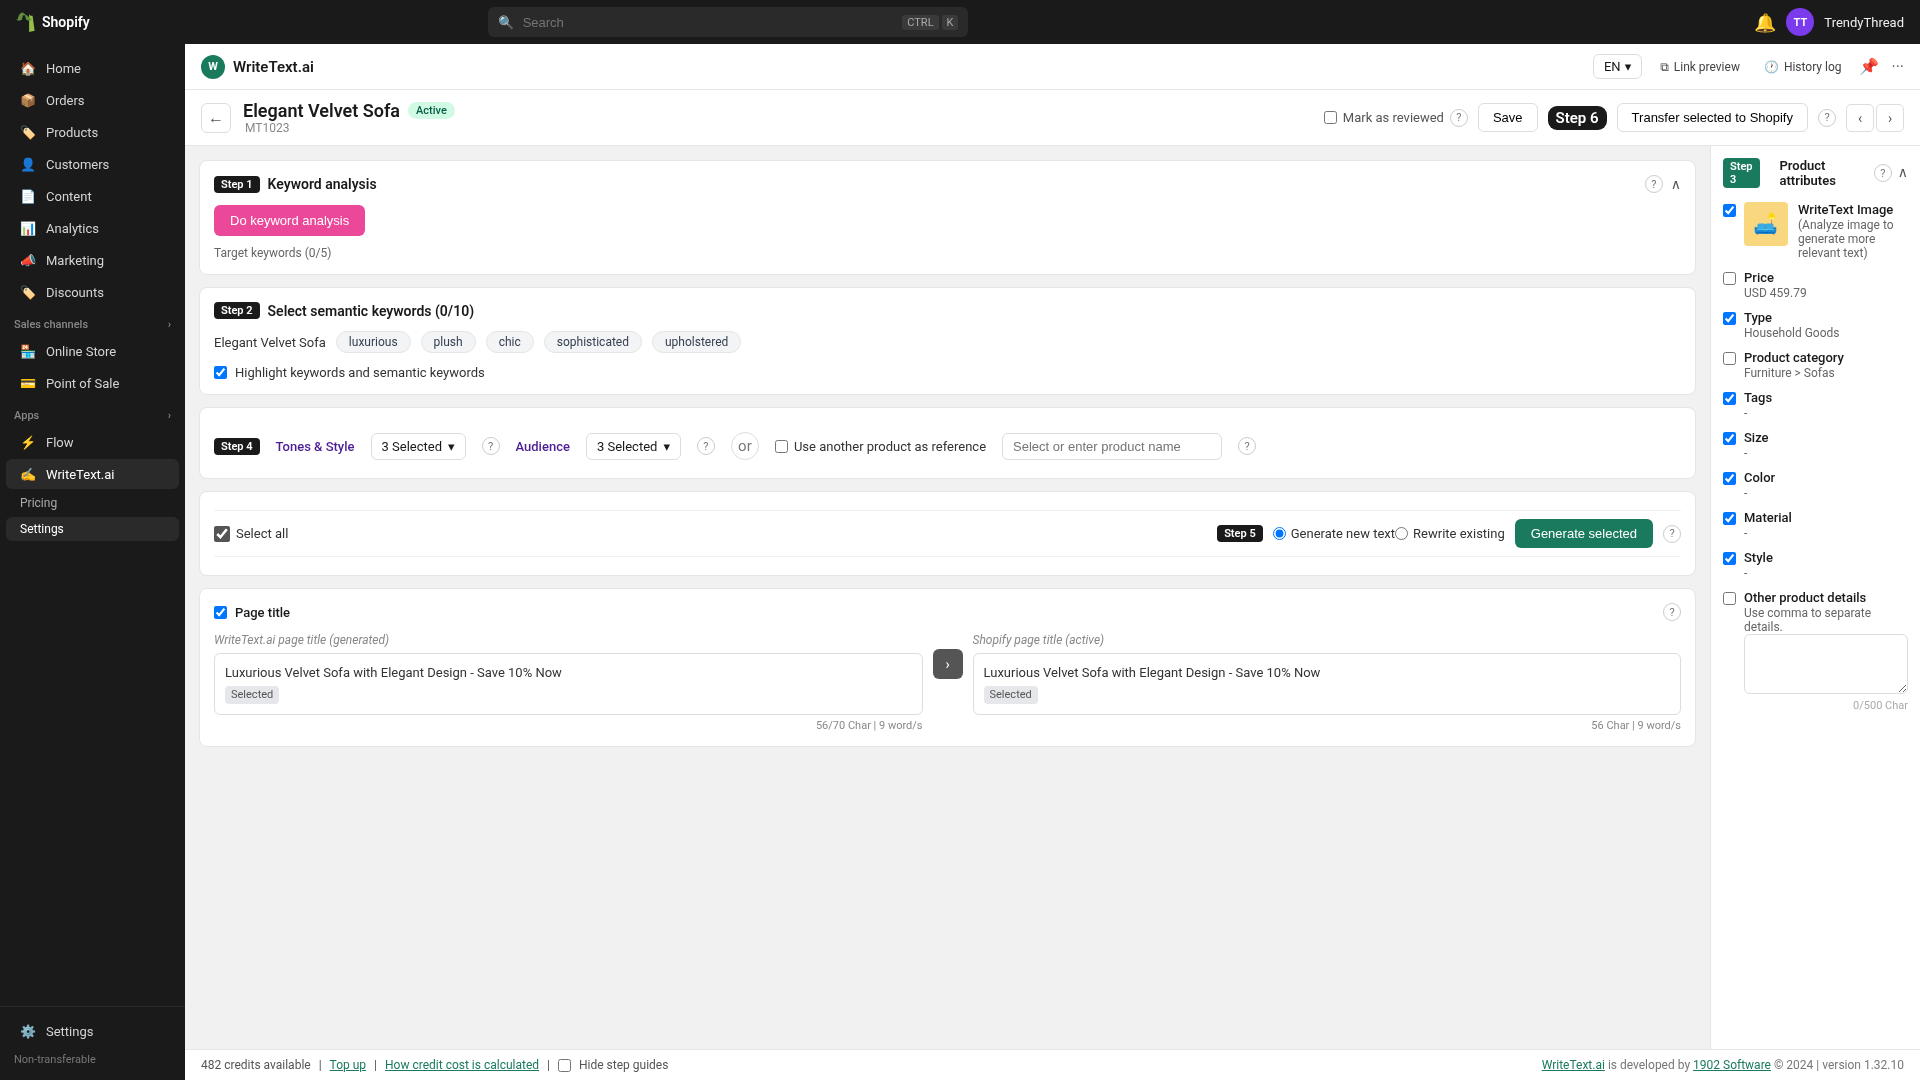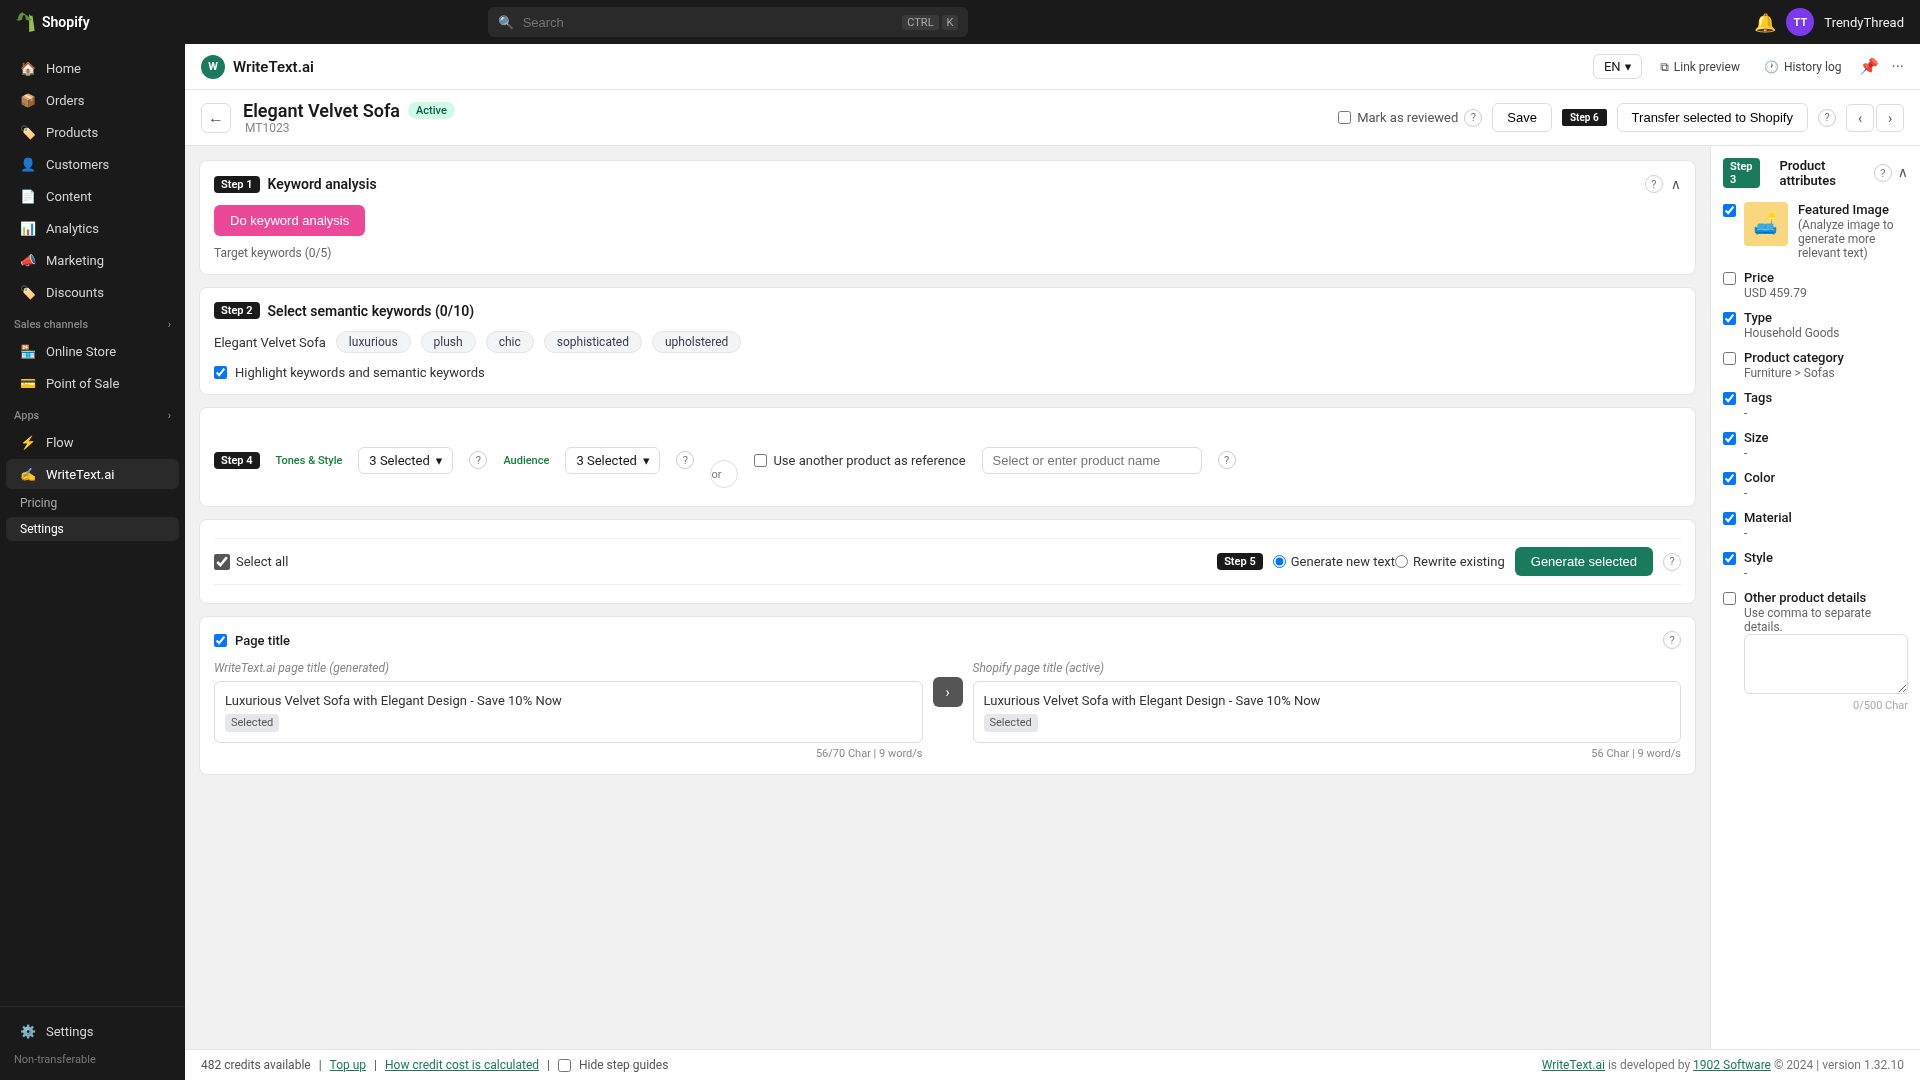--- a/index.html
+++ b/index.html
@@ -45,21 +45,21 @@
 
     
     .product-header { background: #fff; border-bottom: 1px solid #e5e5e5; padding: 10px 16px; display: flex; align-items: center; gap: 12px; }
     .back-btn { width: 30px; height: 30px; border: 1px solid #ddd; border-radius: 6px; display: flex; align-items: center; justify-content: center; cursor: pointer; font-size: 16px; color: #555; }
     .product-title { font-size: 18px; font-weight: 600; }
     .product-badge { background: #d1fae5; color: #065f46; font-size: 11px; padding: 2px 8px; border-radius: 12px; font-weight: 500; }
     .product-sku { font-size: 12px; color: #888; margin-left: 2px; }
     .product-header-right { margin-left: auto; display: flex; align-items: center; gap: 10px; }
     .mark-reviewed { display: flex; align-items: center; gap: 6px; font-size: 13px; color: #555; cursor: pointer; }
     .save-btn { padding: 6px 14px; border: 1px solid #ddd; border-radius: 6px; background: #fff; font-size: 13px; cursor: pointer; }
-    .step-badge { background: #1a1a1a; color: #fff; font-size: 10px; font-weight: 600; padding: 3px 8px; border-radius: 2px; }
+    .step-badge { background: #1a1a1a; color: #fff; font-size: 15px; font-weight: 600; padding: 3px 8px; border-radius: 9px; }
     .transfer-btn { padding: 6px 14px; border: 1px solid #ddd; border-radius: 6px; background: #fff; font-size: 13px; cursor: pointer; }
     .nav-arrows { display: flex; gap: 2px; }
     .nav-arrow { width: 28px; height: 28px; border: 1px solid #ddd; border-radius: 5px; display: flex; align-items: center; justify-content: center; cursor: pointer; font-size: 14px; color: #555; }
 
     
     .content-area { display: flex; flex: 1; overflow: hidden; }
     .content-main { flex: 1; overflow-y: auto; padding: 14px; display: flex; flex-direction: column; gap: 12px; }
     .content-side { width: 210px; border-left: 1px solid #e5e5e5; background: #fff; overflow-y: auto; padding: 12px; flex-shrink: 0; }
 
     
@@ -80,23 +80,23 @@
     .semantic-row { display: flex; align-items: center; gap: 10px; flex-wrap: wrap; }
     .semantic-product { font-size: 13px; color: #333; }
     .keyword-tag { background: #f3f4f6; border: 1px solid #e5e5e5; border-radius: 20px; padding: 3px 12px; font-size: 12px; color: #374151; cursor: pointer; }
 
     
     .checkbox-row { display: flex; align-items: center; gap: 8px; margin-top: 12px; }
     .checkbox-row label { font-size: 13px; color: #333; }
 
     
     .step4-row { display: flex; align-items: center; gap: 16px; flex-wrap: wrap; padding: 10px 0 4px; }
-    .step4-label { font-size: 11px; color: #15803d; font-weight: 500; }
+    .step4-label { font-size: 13px; color: #4c1d95; font-weight: 500; }
     .select-dropdown { display: flex; align-items: center; gap: 6px; border: 1px solid #ddd; border-radius: 6px; padding: 5px 10px; font-size: 13px; cursor: pointer; background: #fff; }
-    .or-circle { width: 28px; height: 28px; border-radius: 50%; border: 1px solid #ddd; display: flex; align-items: center; justify-content: flex-start; font-size: 11px; color: #777; margin-top: 28px; }
+    .or-circle { width: 28px; height: 28px; border-radius: 50%; border: 1px solid #ddd; display: flex; align-items: center; justify-content: center; font-size: 15px; color: #777; }
     .reference-check { display: flex; align-items: center; gap: 6px; font-size: 13px; color: #333; }
     .product-search-input { border: 1px solid #ddd; border-radius: 6px; padding: 5px 10px; font-size: 13px; width: 220px; color: #999; }
 
     
     .action-row { display: flex; align-items: center; gap: 10px; padding: 8px 0; border-top: 1px solid #f0f0f0; border-bottom: 1px solid #f0f0f0; margin: 4px 0; }
     .select-all-check { display: flex; align-items: center; gap: 6px; font-size: 13px; color: #333; }
     .step5-badge { background: #1a1a1a; color: #fff; font-size: 11px; font-weight: 600; padding: 2px 7px; border-radius: 4px; margin-left: auto; }
     .radio-group { display: flex; align-items: flex-end; }
     .radio-label { display: flex; align-items: center; gap: 5px; font-size: 13px; color: #333; cursor: pointer; }
     .generate-btn { background: #1a7a5e; color: #fff; border: none; border-radius: 6px; padding: 7px 16px; font-size: 13px; font-weight: 500; cursor: pointer; }
@@ -427,21 +427,21 @@
             <span class="collapse-btn">∧</span>
           </div>
         </div>
 
         <div class="attr-item">
           <input type="checkbox" checked="" class="attr-check" style="">
           <div class="attr-info">
             <div class="featured-image-box">
               <div class="featured-img-thumb">🛋️</div>
               <div>
-                <div class="attr-name">Featured Image</div>
+                <div class="attr-name">WriteText Image</div>
                 <div class="attr-value">(Analyze image to generate more relevant text)</div>
               </div>
             </div>
           </div>
         </div>
 
         <div class="attr-item">
           <input type="checkbox" class="attr-check" style="">
           <div class="attr-info">
             <div class="attr-name">Price</div>

